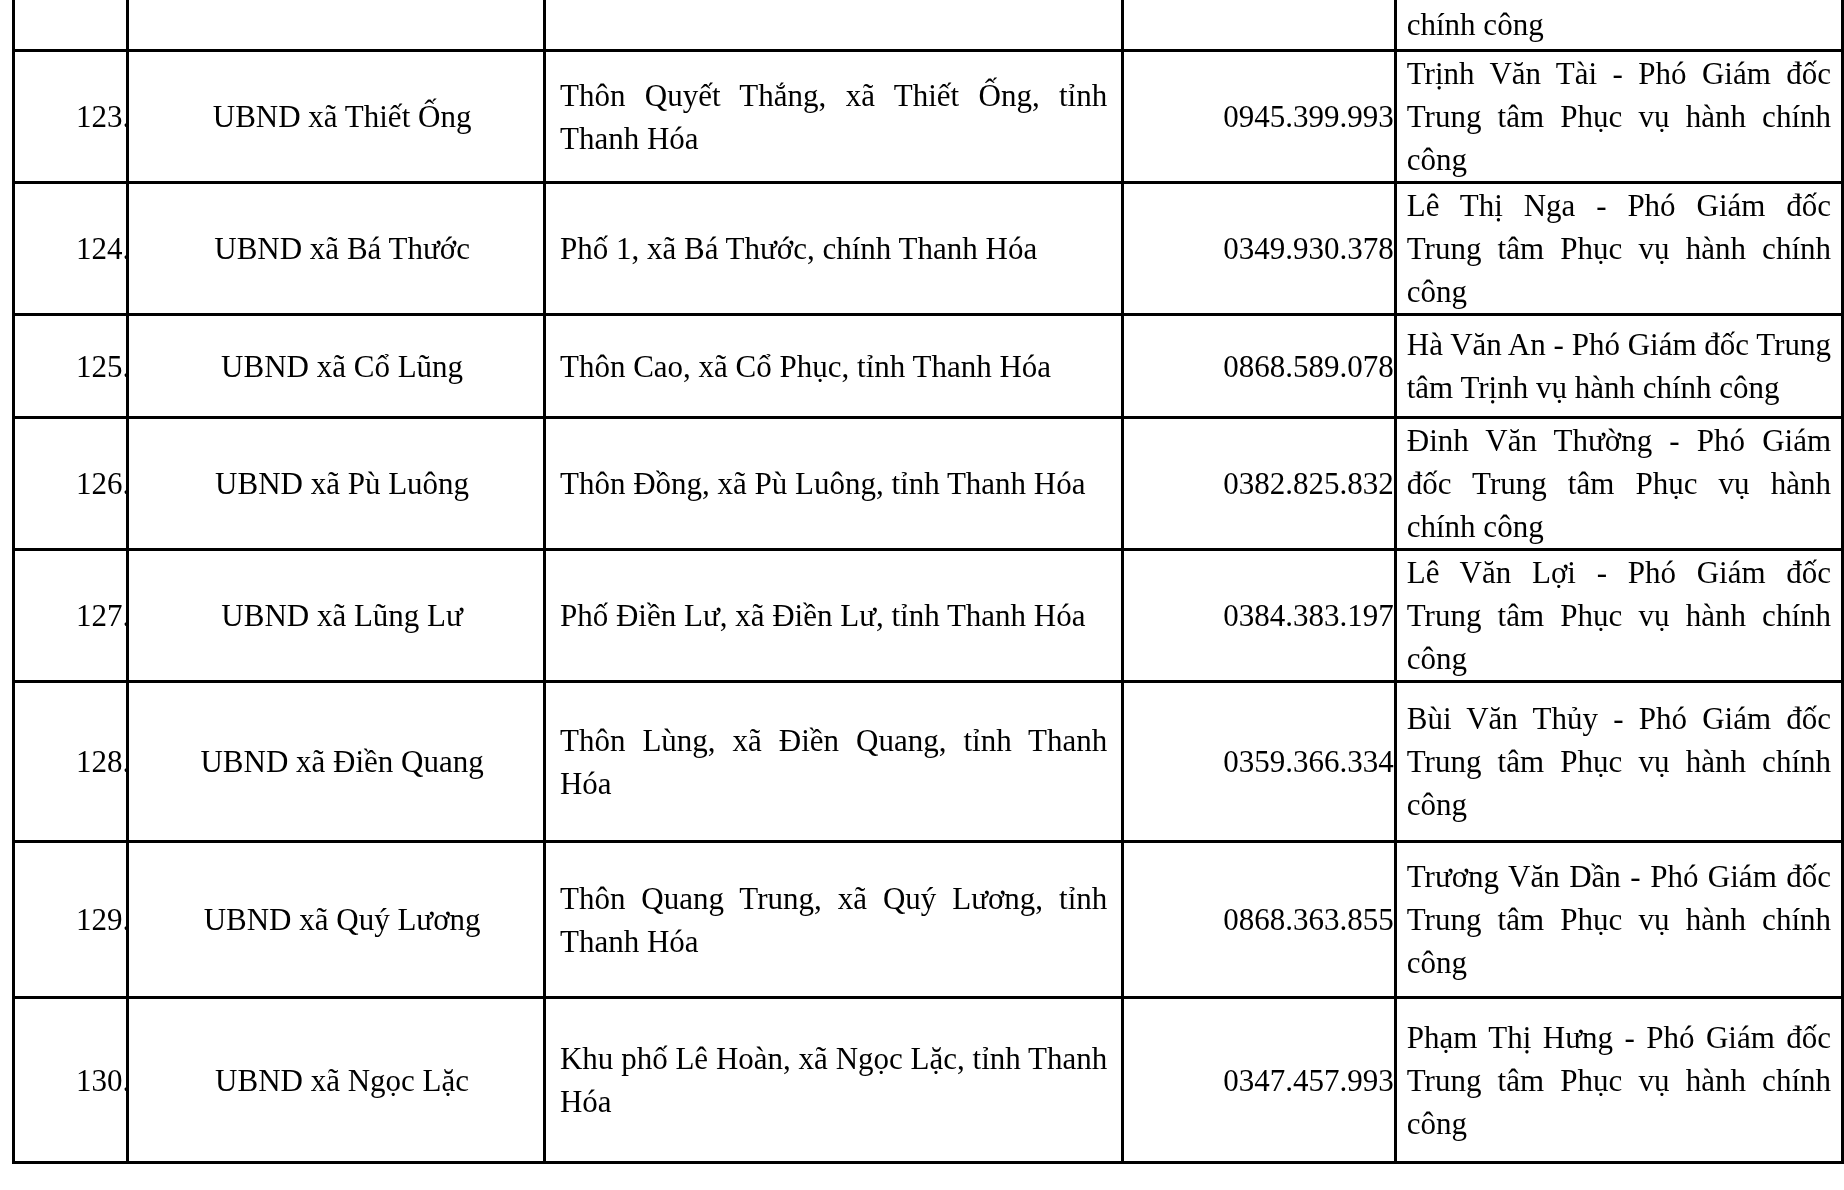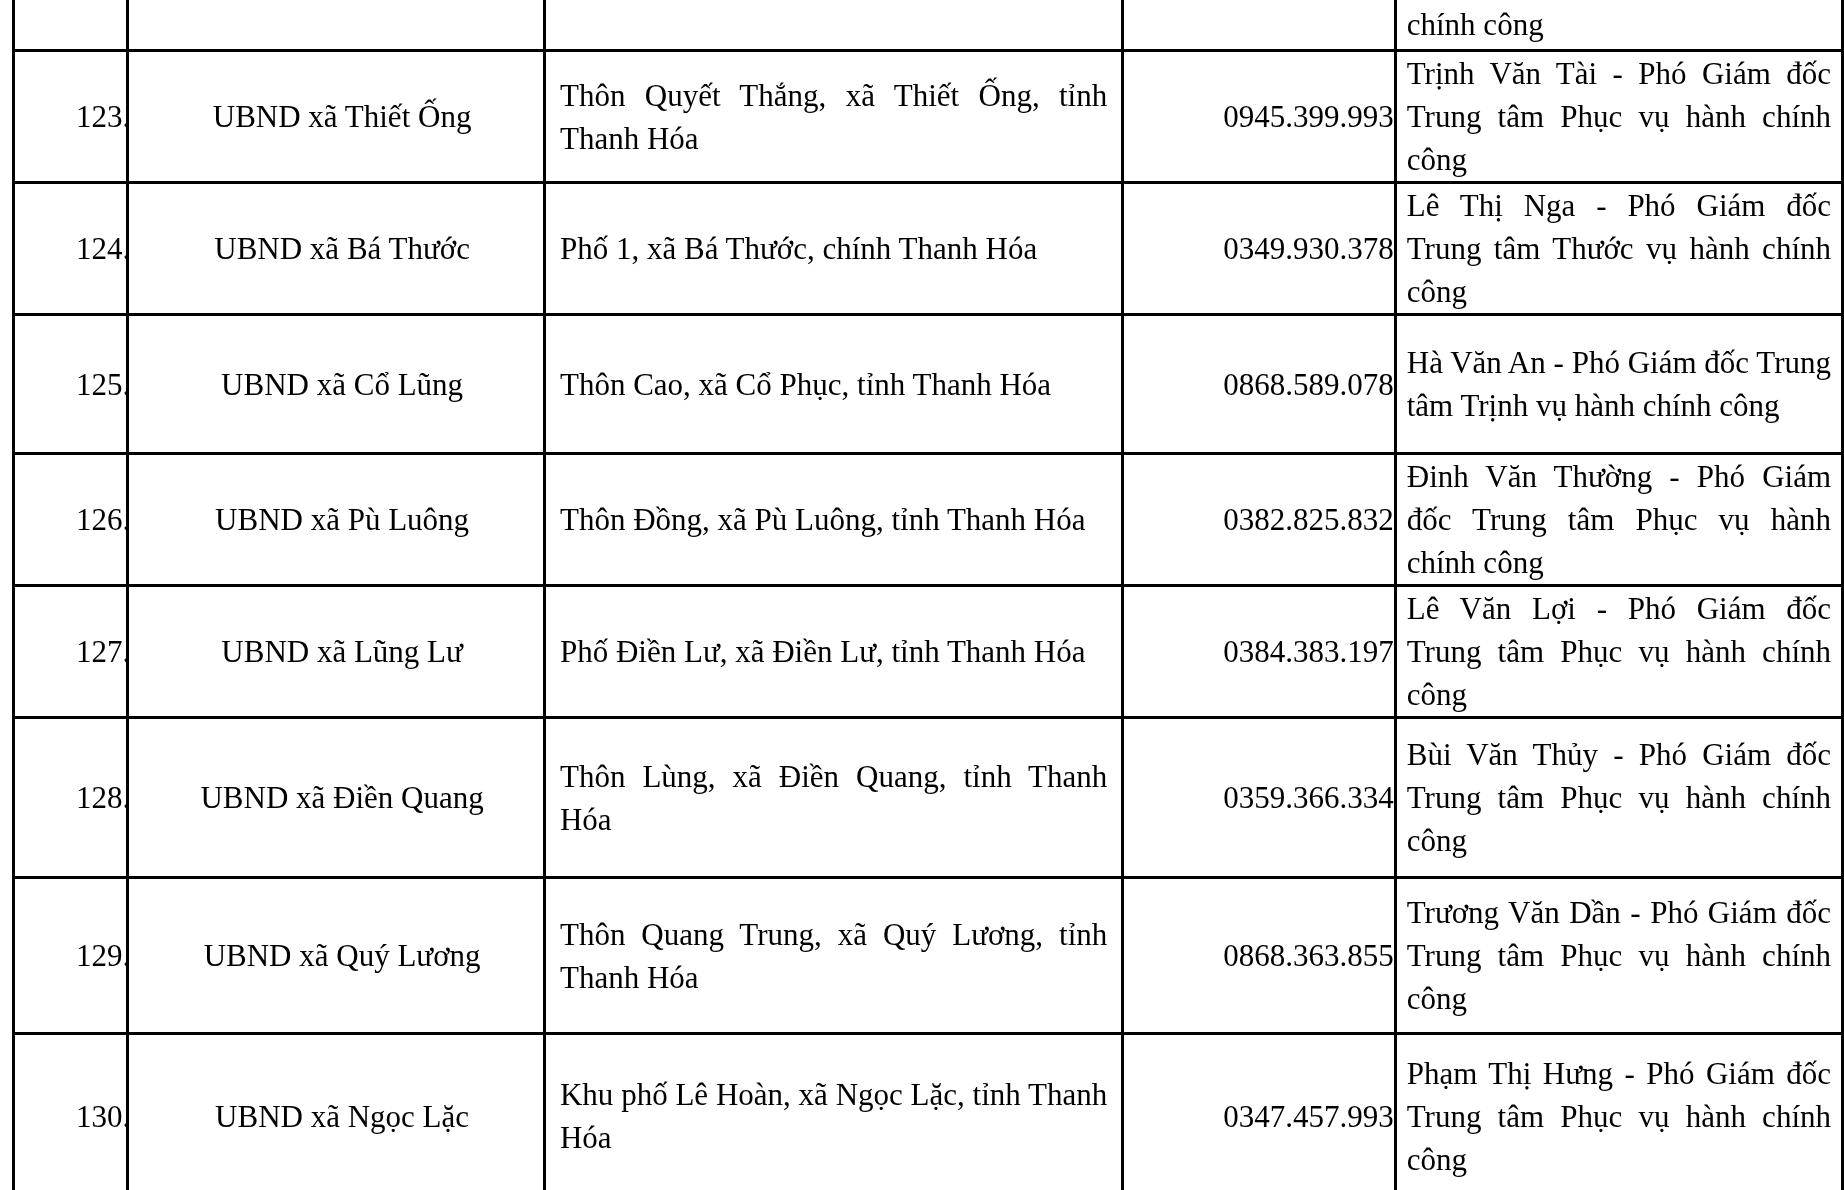--- a/index.html
+++ b/index.html
@@ -31,23 +31,23 @@
     <td class="c-name">UBND xã Thiết Ống</td>
     <td class="c-addr">Thôn Quyết Thắng, xã Thiết Ống, tỉnh Thanh Hóa</td>
     <td class="c-phone">0945.399.993</td>
     <td class="c-lead">Trịnh Văn Tài - Phó Giám đốc Trung tâm Phục vụ hành chính công</td>
   </tr>
   <tr style="height:130px">
     <td class="c-no"><span class="no-inner">124.</span></td>
     <td class="c-name">UBND xã Bá Thước</td>
     <td class="c-addr">Phố 1, xã Bá Thước, chính Thanh Hóa</td>
     <td class="c-phone">0349.930.378</td>
-    <td class="c-lead">Lê Thị Nga - Phó Giám đốc Trung tâm Thước vụ hành chính công</td>
+    <td class="c-lead">Lê Thị Nga - Phó Giám đốc Trung tâm Phục vụ hành chính công</td>
   </tr>
-  <tr style="height:139px">
+  <tr style="height:103px">
     <td class="c-no"><span class="no-inner">125.</span></td>
     <td class="c-name">UBND xã Cổ Lũng</td>
     <td class="c-addr">Thôn Cao, xã Cổ Phục, tỉnh Thanh Hóa</td>
     <td class="c-phone">0868.589.078</td>
     <td class="c-lead">Hà Văn An - Phó Giám đốc Trung tâm Trịnh vụ hành chính công</td>
   </tr>
   <tr style="height:129px">
     <td class="c-no"><span class="no-inner">126.</span></td>
     <td class="c-name">UBND xã Pù Luông</td>
     <td class="c-addr">Thôn Đồng, xã Pù Luông, tỉnh Thanh Hóa</td>

